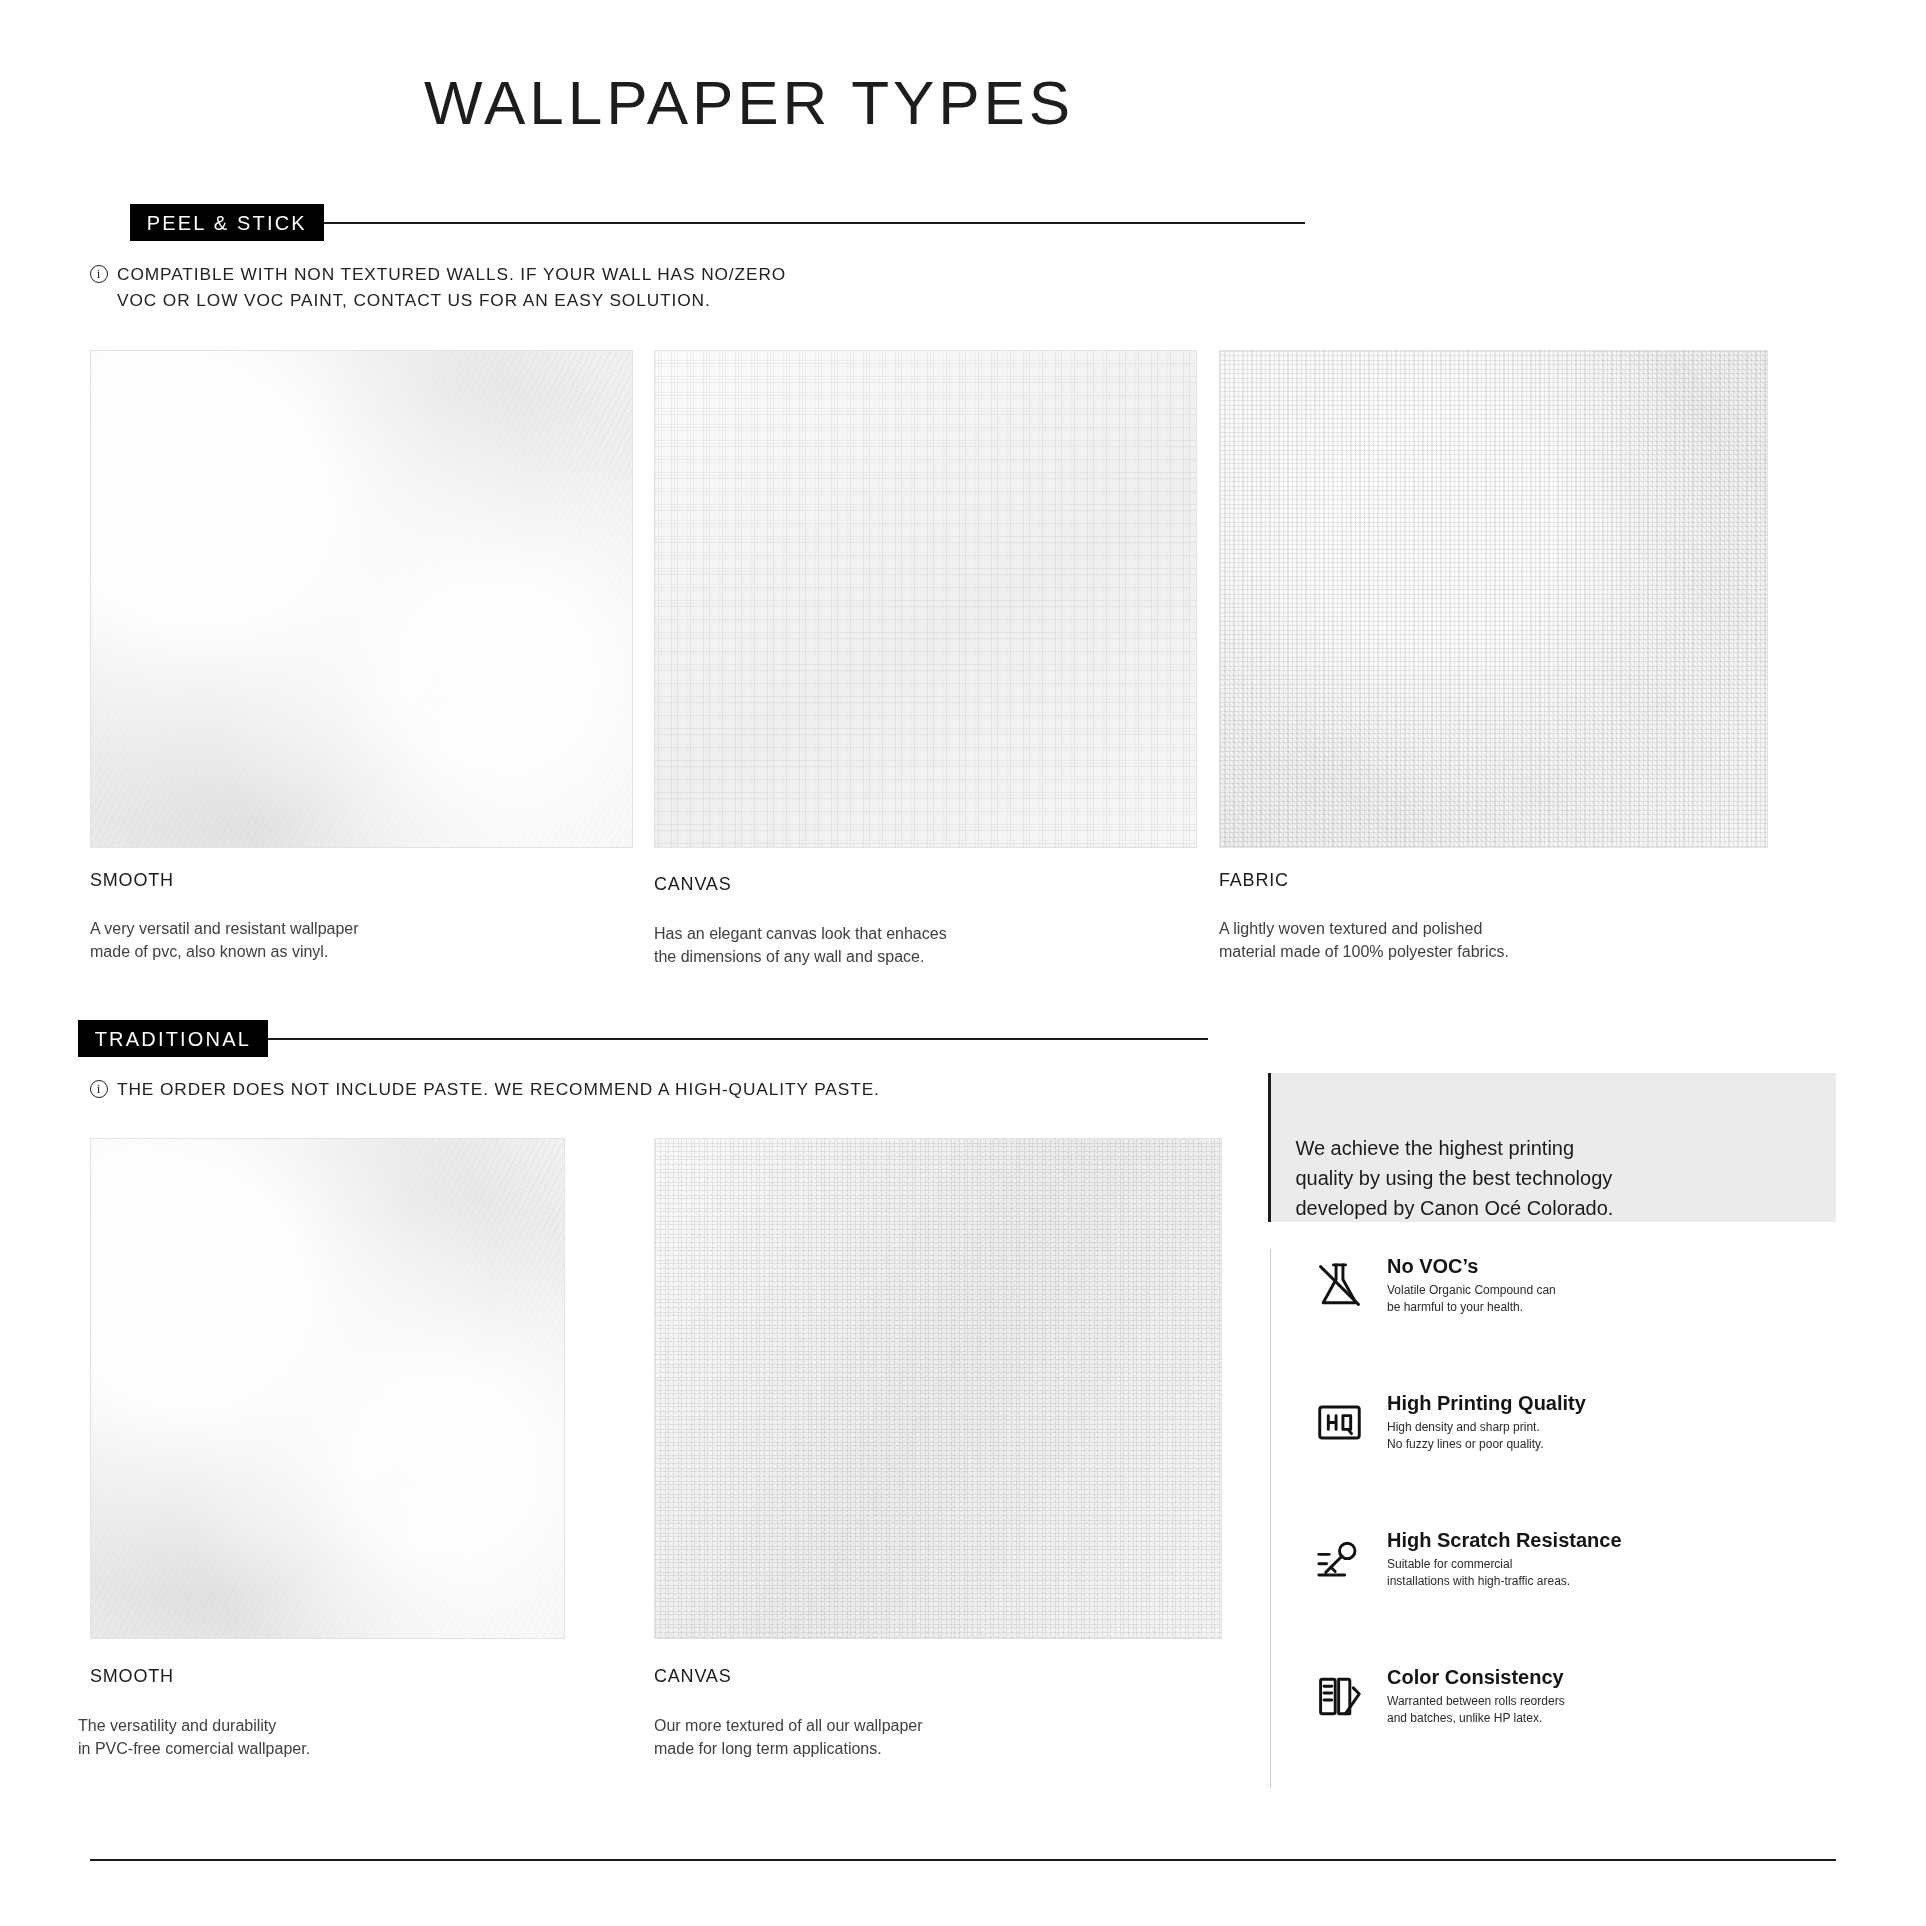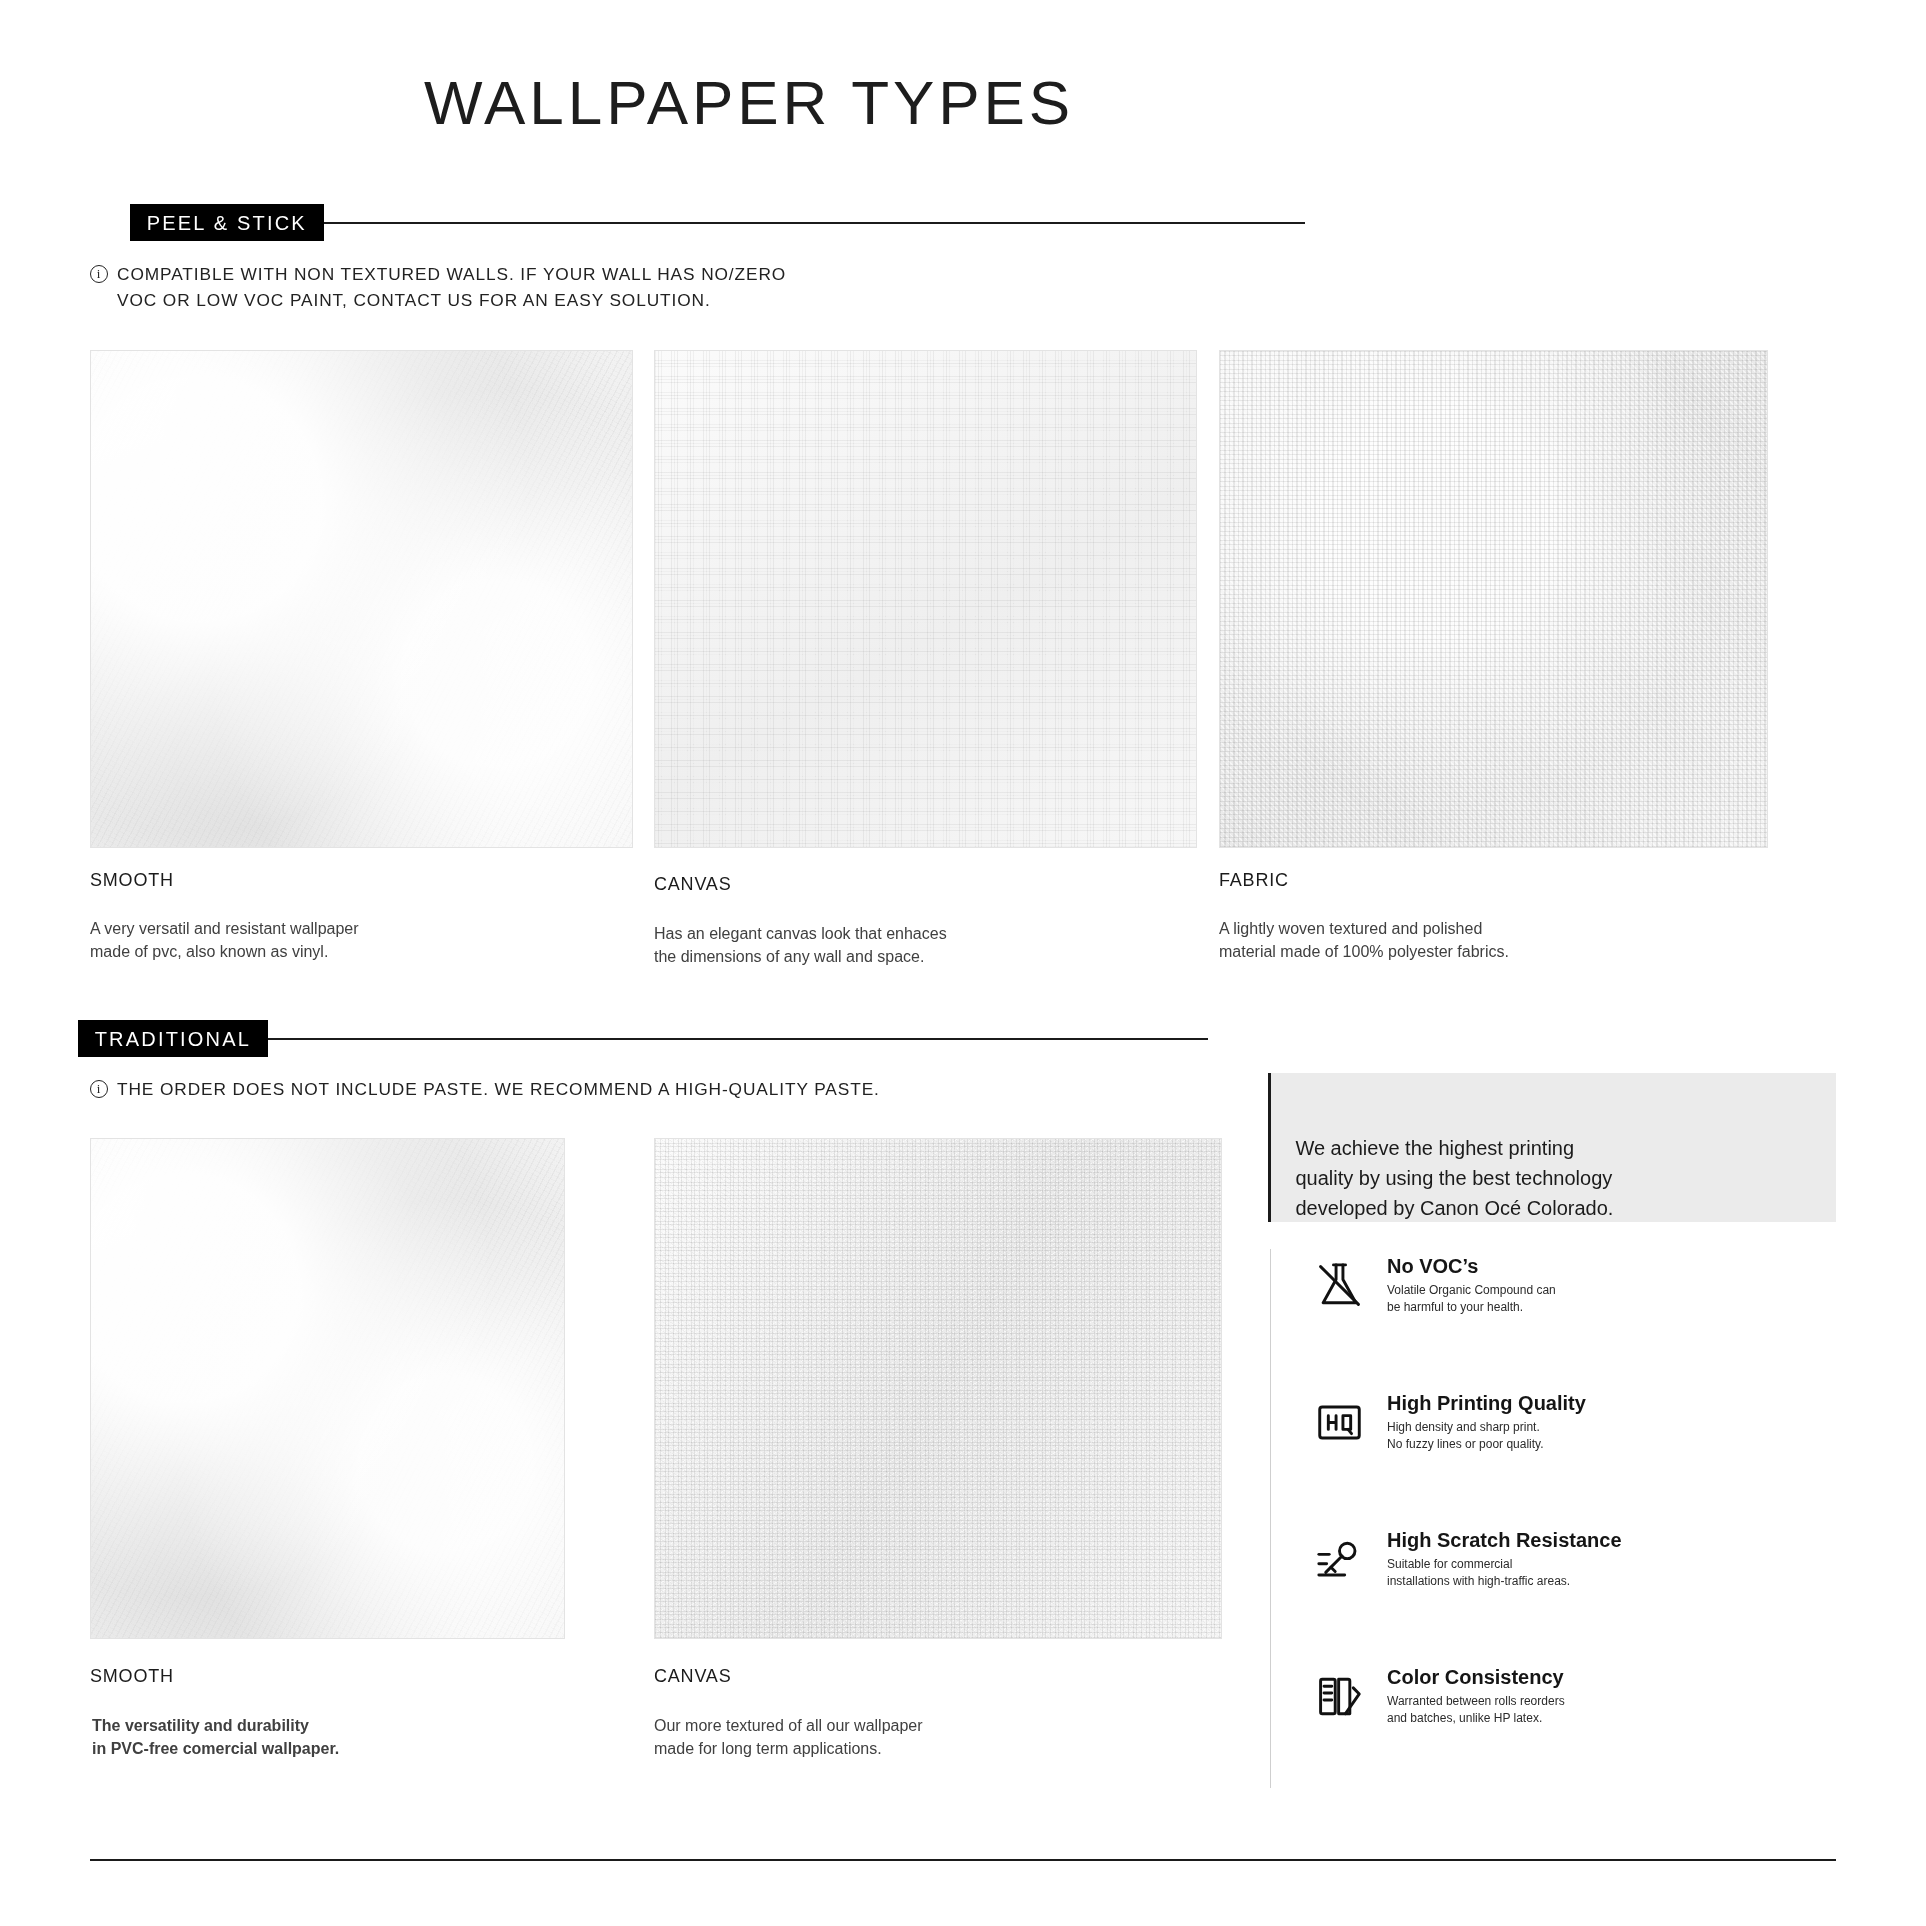--- a/index.html
+++ b/index.html
@@ -237,21 +237,21 @@
 
   <div class="note" style="left:90px; top:1077px; width:1091px;">
     <span class="info-icon">i</span>
     <span class="note-text">THE ORDER DOES NOT INCLUDE PASTE. WE RECOMMEND A HIGH-QUALITY PASTE.</span>
   </div>
 
   <div class="swatch tex-smooth" style="left:90px; top:1138px; width:475px; height:501px;"></div>
   <div class="swatch tex-tradcanvas" style="left:654px; top:1138px; width:568px; height:501px;"></div>
 
   <div class="cap-title" style="left:90px; top:1666px;">SMOOTH</div>
-  <div class="cap-body" style="left:92px; top:1705px; width:514px;font-weight:bold;">The versatility and durability
+  <div class="cap-body" style="left:78px; top:1705px; width:514px;">The versatility and durability
 in PVC-free comercial wallpaper.</div>
 
   <div class="cap-title" style="left:654px; top:1666px;">CANVAS</div>
   <div class="cap-body" style="left:654px; top:1705px; width:565px;">Our more textured of all our wallpaper
 made for long term applications.</div>
 
   <div class="quality-box">
     <p>We achieve the highest printing
 quality by using the best technology
 developed by Canon Océ Colorado.</p>

